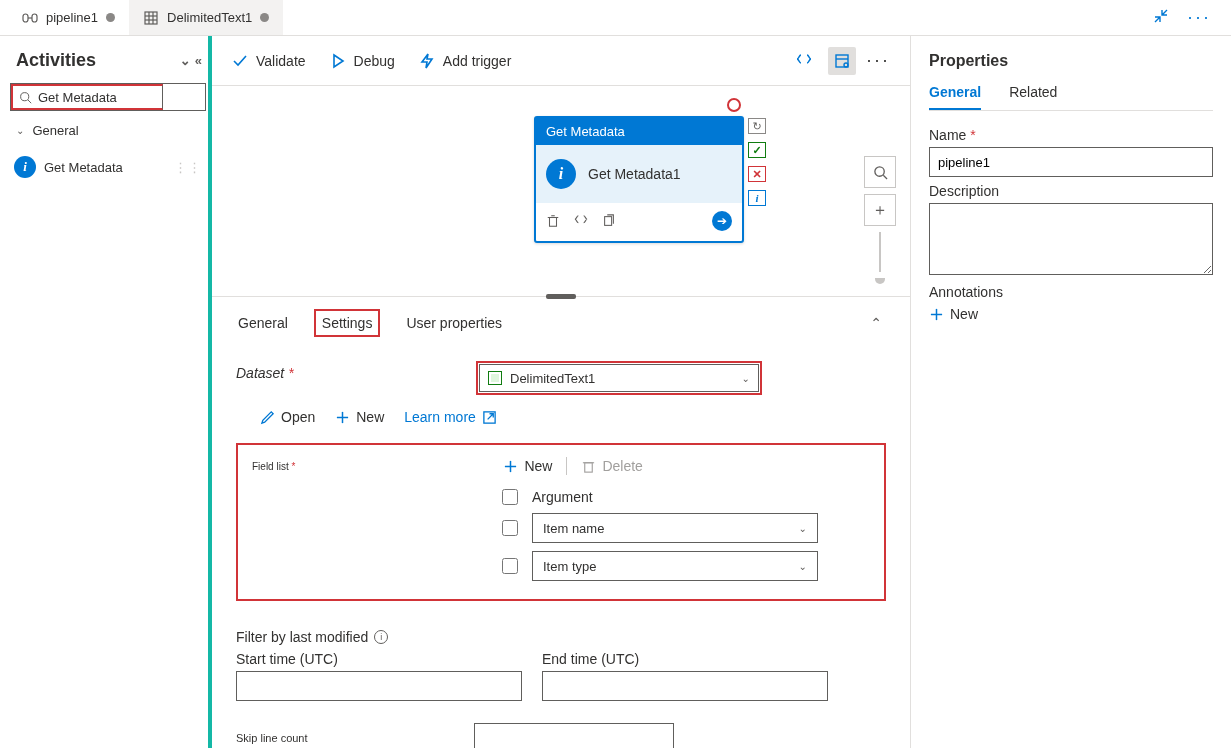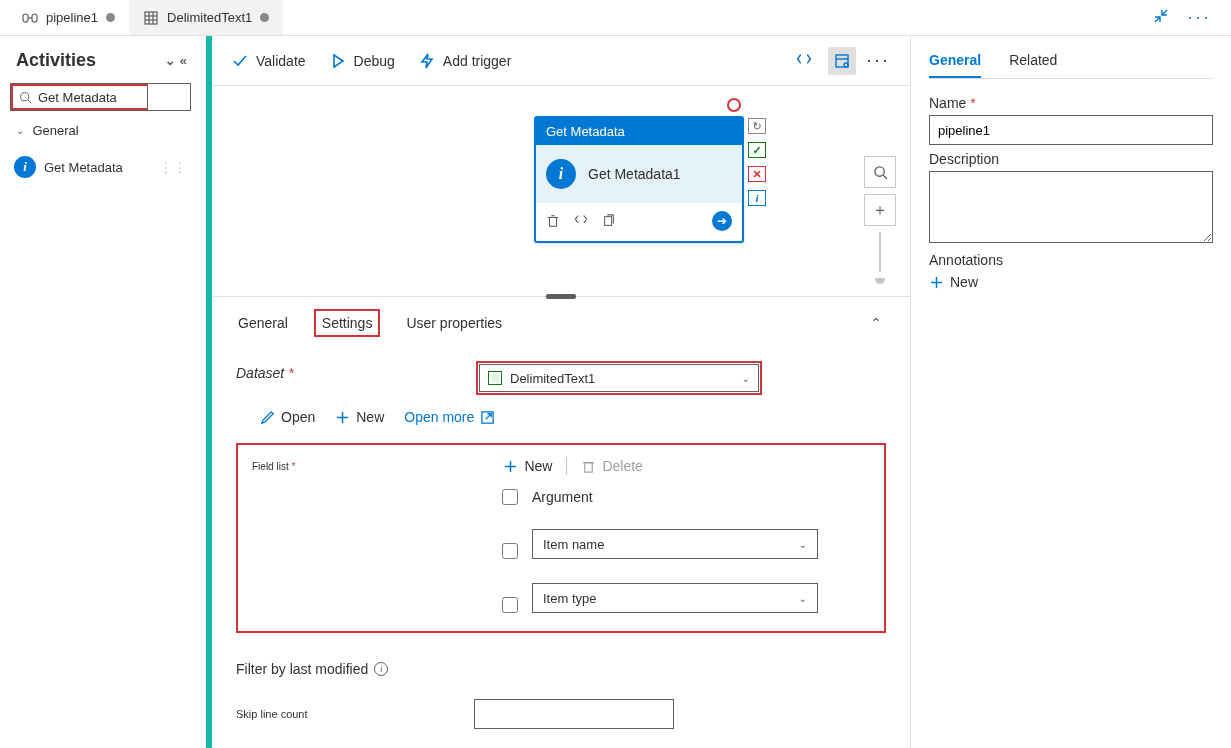--- a/index.html
+++ b/index.html
@@ -10,21 +10,21 @@
   .tab.active { background: #f3f2f1; }
   .tab .dirty { width: 9px; height: 9px; border-radius: 50%; background: #8a8886; }
   .tab svg { width: 16px; height: 16px; }
   .tabbar-spacer { flex: 1; }
   .tabbar-actions { display: flex; gap: 10px; align-items: center; padding-right: 8px; }
   .tabbar-actions span { color: #0078d4; cursor: pointer; font-size: 14px; padding: 4px; }
   .tabbar-actions .dots { color: #0078d4; font-size: 18px; letter-spacing: 2px; }
   .tabbar-actions svg { width: 16px; height: 16px; }
 
   .main { display: flex; flex: 1; min-height: 0; }
-  .sidebar { width: 212px; border-right: 6px solid #14b8a6; display: flex; flex-direction: column; padding: 10px 13px 8px 8px; gap: 8px; }
+  .sidebar { width: 212px; border-right: 4px solid #14b8a6; display: flex; flex-direction: column; padding: 10px 0 8px 8px; gap: 8px; }
   .sidebar-header { display: flex; align-items: center; justify-content: space-between; font-size: 18px; font-weight: 600; padding: 4px 6px 4px 8px; }
   .sidebar-header .controls { display: flex; gap: 4px; color: #605e5c; font-size: 13px; }
   .sidebar-header .controls span { cursor: pointer; }
   .searchbox { display: flex; align-items: center; border: 1px solid #605e5c; height: 28px; margin: 0 2px; }
   .searchbox .highlight { border: 2px solid #d13438; display: flex; align-items: center; height: 100%; flex: 1; padding: 0 6px; gap: 6px; border-right: 1px solid #605e5c; }
   .searchbox .query { font-size: 13px; }
   .searchbox .tail { width: 42px; }
   .section-head { display: flex; align-items: center; gap: 8px; padding: 4px 8px; cursor: pointer; }
   .section-head .chev { font-size: 10px; color: #605e5c; }
   .activity-item { display: flex; align-items: center; gap: 8px; padding: 4px 6px; margin-top: 2px; cursor: grab; }
@@ -88,21 +88,21 @@
   .link-btn svg { width: 15px; height: 15px; }
 
   .fieldlist-box { border: 2px solid #d13438; margin-top: 18px; padding: 12px 14px 18px 14px; }
   .fieldlist-head { display: flex; gap: 18px; align-items: center; }
   .fieldlist-head .lbl { font-size: 10px; }
   .fieldlist-head .actions { display: flex; gap: 14px; margin-left: 190px; align-items: center;}
   .fieldlist-head .actions .disabled { color: #a19f9d; }
   .sep { width:1px; height:18px; background:#c8c6c4;}
   .argtable { margin-left: 250px; margin-top: 14px; }
   .argtable .header { display: flex; align-items: center; gap: 14px; font-size: 14px; margin-bottom: 8px;}
-  .argtable .row { display: flex; align-items: flex-end; gap: 14px; margin-top: 24px; }
+  .argtable .row { display: flex; align-items: center; gap: 14px; margin-top: 8px; }
   .argtable .sel { width: 286px; height: 30px; border: 1px solid #605e5c; display: flex; align-items: center; padding: 0 10px; cursor: pointer; font-size: 13px; }
   .argtable .sel .arrow { margin-left: auto; font-size: 10px; color: #605e5c; }
   input[type=checkbox]{ width:16px; height:16px; margin:0;}
 
   .filter-section { margin-top: 28px; }
   .filter-label { display: flex; align-items: center; gap: 6px; font-size: 14px; }
   .qmark { width: 14px; height: 14px; border: 1px solid #605e5c; border-radius: 50%; font-size: 9px; display: flex; align-items: center; justify-content: center; color: #605e5c; }
   .time-cols { display: flex; gap: 20px; margin-top: 6px; }
   .time-col .tl { font-size: 14px; margin-bottom: 4px; }
   .time-col input, .skip-input { width: 286px; height: 30px; border: 1px solid #605e5c; padding: 0 8px; font-size: 13px; }
@@ -297,21 +297,21 @@
               <span>Open</span>
             </div>
             <div class="link-btn">
               <svg viewBox="0 0 16 16" stroke="#0078d4" stroke-width="1.6">
                   <line x1="8" y1="2" x2="8" y2="14"></line>
                   <line x1="2" y1="8" x2="14" y2="8"></line>
                 </svg>
               <span>New</span>
             </div>
             <div class="link-btn blue">
-              <span>Open more</span>
+              <span>Learn more</span>
               <svg viewBox="0 0 16 16" fill="none" stroke="#0078d4" stroke-width="1.4">
                   <rect x="2" y="2" width="12" height="12"></rect>
                   <path d="M6 10 L12 4 M8 4 H12 V8"></path>
                 </svg>
             </div>
           </div>
 
           <div class="fieldlist-box">
             <div class="fieldlist-head">
               <span class="lbl"><span>Field list</span> <span class="req">*</span></span>
@@ -353,31 +353,42 @@
                 </div>
               </div>
             </div>
           </div>
 
           <div class="filter-section">
             <div class="filter-label">
               <span>Filter by last modified</span>
               <span class="qmark">i</span>
             </div>
+            <div class="time-cols">
+              <div class="time-col">
+                <div class="tl">Start time (UTC)</div>
+                <input type="text" style="">
+              </div>
+              <div class="time-col">
+                <div class="tl">End time (UTC)</div>
+                <input type="text" style="">
+              </div>
+            </div>
           </div>
 
           <div class="skip-row">
             <div class="lbl">Skip line count</div>
             <input class="skip-input" type="text" style="">
           </div>
         </div>
       </div>
     </div>
 
     <div class="props">
+      <h3>Properties</h3>
       <div class="props-tabs">
         <div class="pt active">General</div>
         <div class="pt">Related</div>
       </div>
       <div class="section">
         <span class="plabel"><span>Name</span> <span class="req">*</span></span>
         <input type="text" value="pipeline1" style="">
       </div>
       <div class="section">
         <span class="plabel">Description</span>

